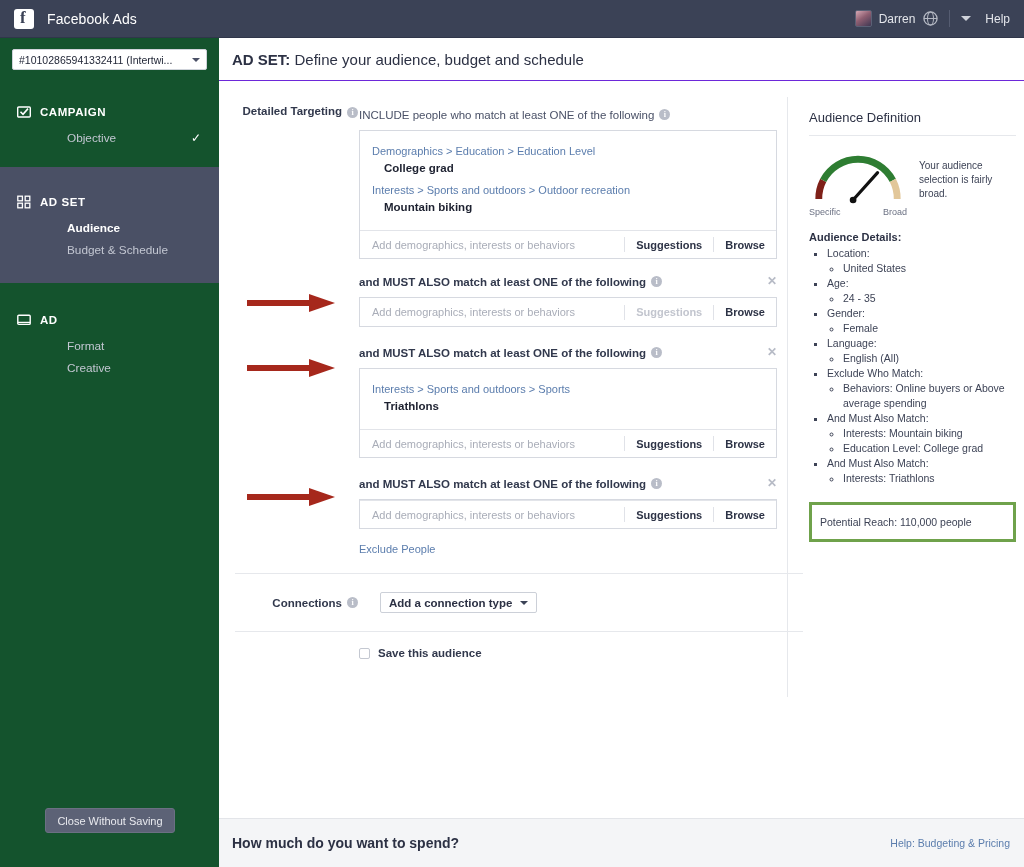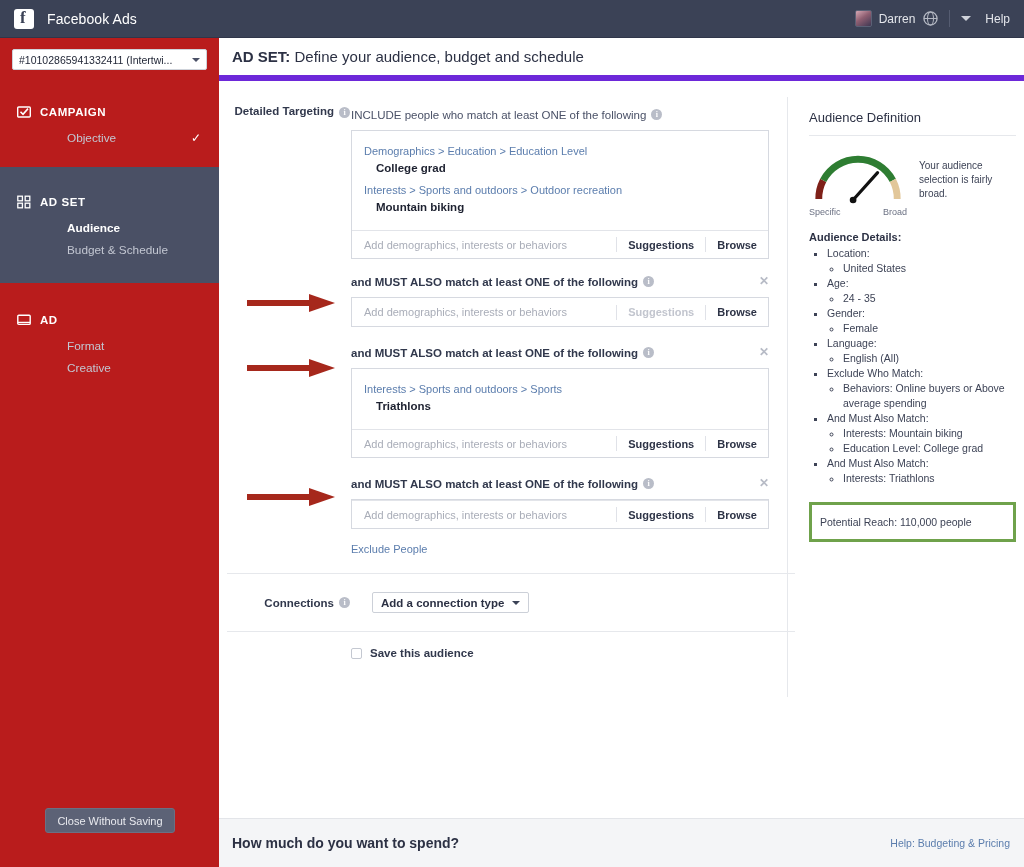--- a/index.html
+++ b/index.html
@@ -40,21 +40,21 @@
   .tb-div { width:1px; height:17px; background:#555c71; margin:0 11px; }
   .caret-down {
     width:0;height:0;border-left:5px solid transparent;border-right:5px solid transparent;
     border-top:5px solid #cfd2da;
   }
   .help-link { color:#e4e6eb; font-size:12px; margin-left:14px; }
 
   
   .sidebar {
     position:absolute; left:0; top:38px; width:219px; height:829px;
-    background:#b91c1c;
+    background:#14532d;
   }
   .acct-select {
     margin:11px 12px 0 12px; height:21px; background:#fff;
     border:1px solid #cfd3da; border-radius:2px;
     display:flex; align-items:center; padding:0 6px;
     font-size:10.5px; color:#232838;
   }
   .acct-select .caret { margin-left:auto; width:0;height:0;
     border-left:4px solid transparent;border-right:4px solid transparent;border-top:4px solid #4a5066; }
 
@@ -80,28 +80,28 @@
     background:#5c6276; border:1px solid #6b7083; border-radius:3px;
     color:#e9eaef; font-size:11px; display:flex; align-items:center; justify-content:center;
   }
 
   
   .main {
     position:absolute; left:219px; top:38px; width:805px; height:829px;
     background:#fff;
   }
   .page-head {
-    height:43px; border-bottom:6px solid #6d28d9; display:flex; align-items:center;
+    height:43px; border-bottom:1px solid #6d28d9; display:flex; align-items:center;
     padding-left:13px; background:#fff;
   }
   .page-head .t { font-size:15px; color:#2c3144; }
   .page-head .t b { font-weight:bold; }
 
   .content { position:relative; height:740px; }
-  .col-left { position:absolute; left:8px; top:0; width:568px; height:740px; }
+  .col-left { position:absolute; left:16px; top:0; width:568px; height:740px; }
   .col-right { position:absolute; left:568px; top:16px; width:237px; height:600px;
                border-left:1px solid #e6e8ec; padding:13px 8px 0 21px; }
 
   .row-targeting { padding:23px 0 0 0; position:relative; }
   .lbl-col { position:absolute; left:0; top:24px; width:123px; text-align:right;
              font-size:11.5px; font-weight:bold; color:#31384c; }
   .field-col { margin-left:124px; width:418px; }
 
   .hdr-line {
     display:flex; align-items:center; font-size:11.5px; color:#31384c;

